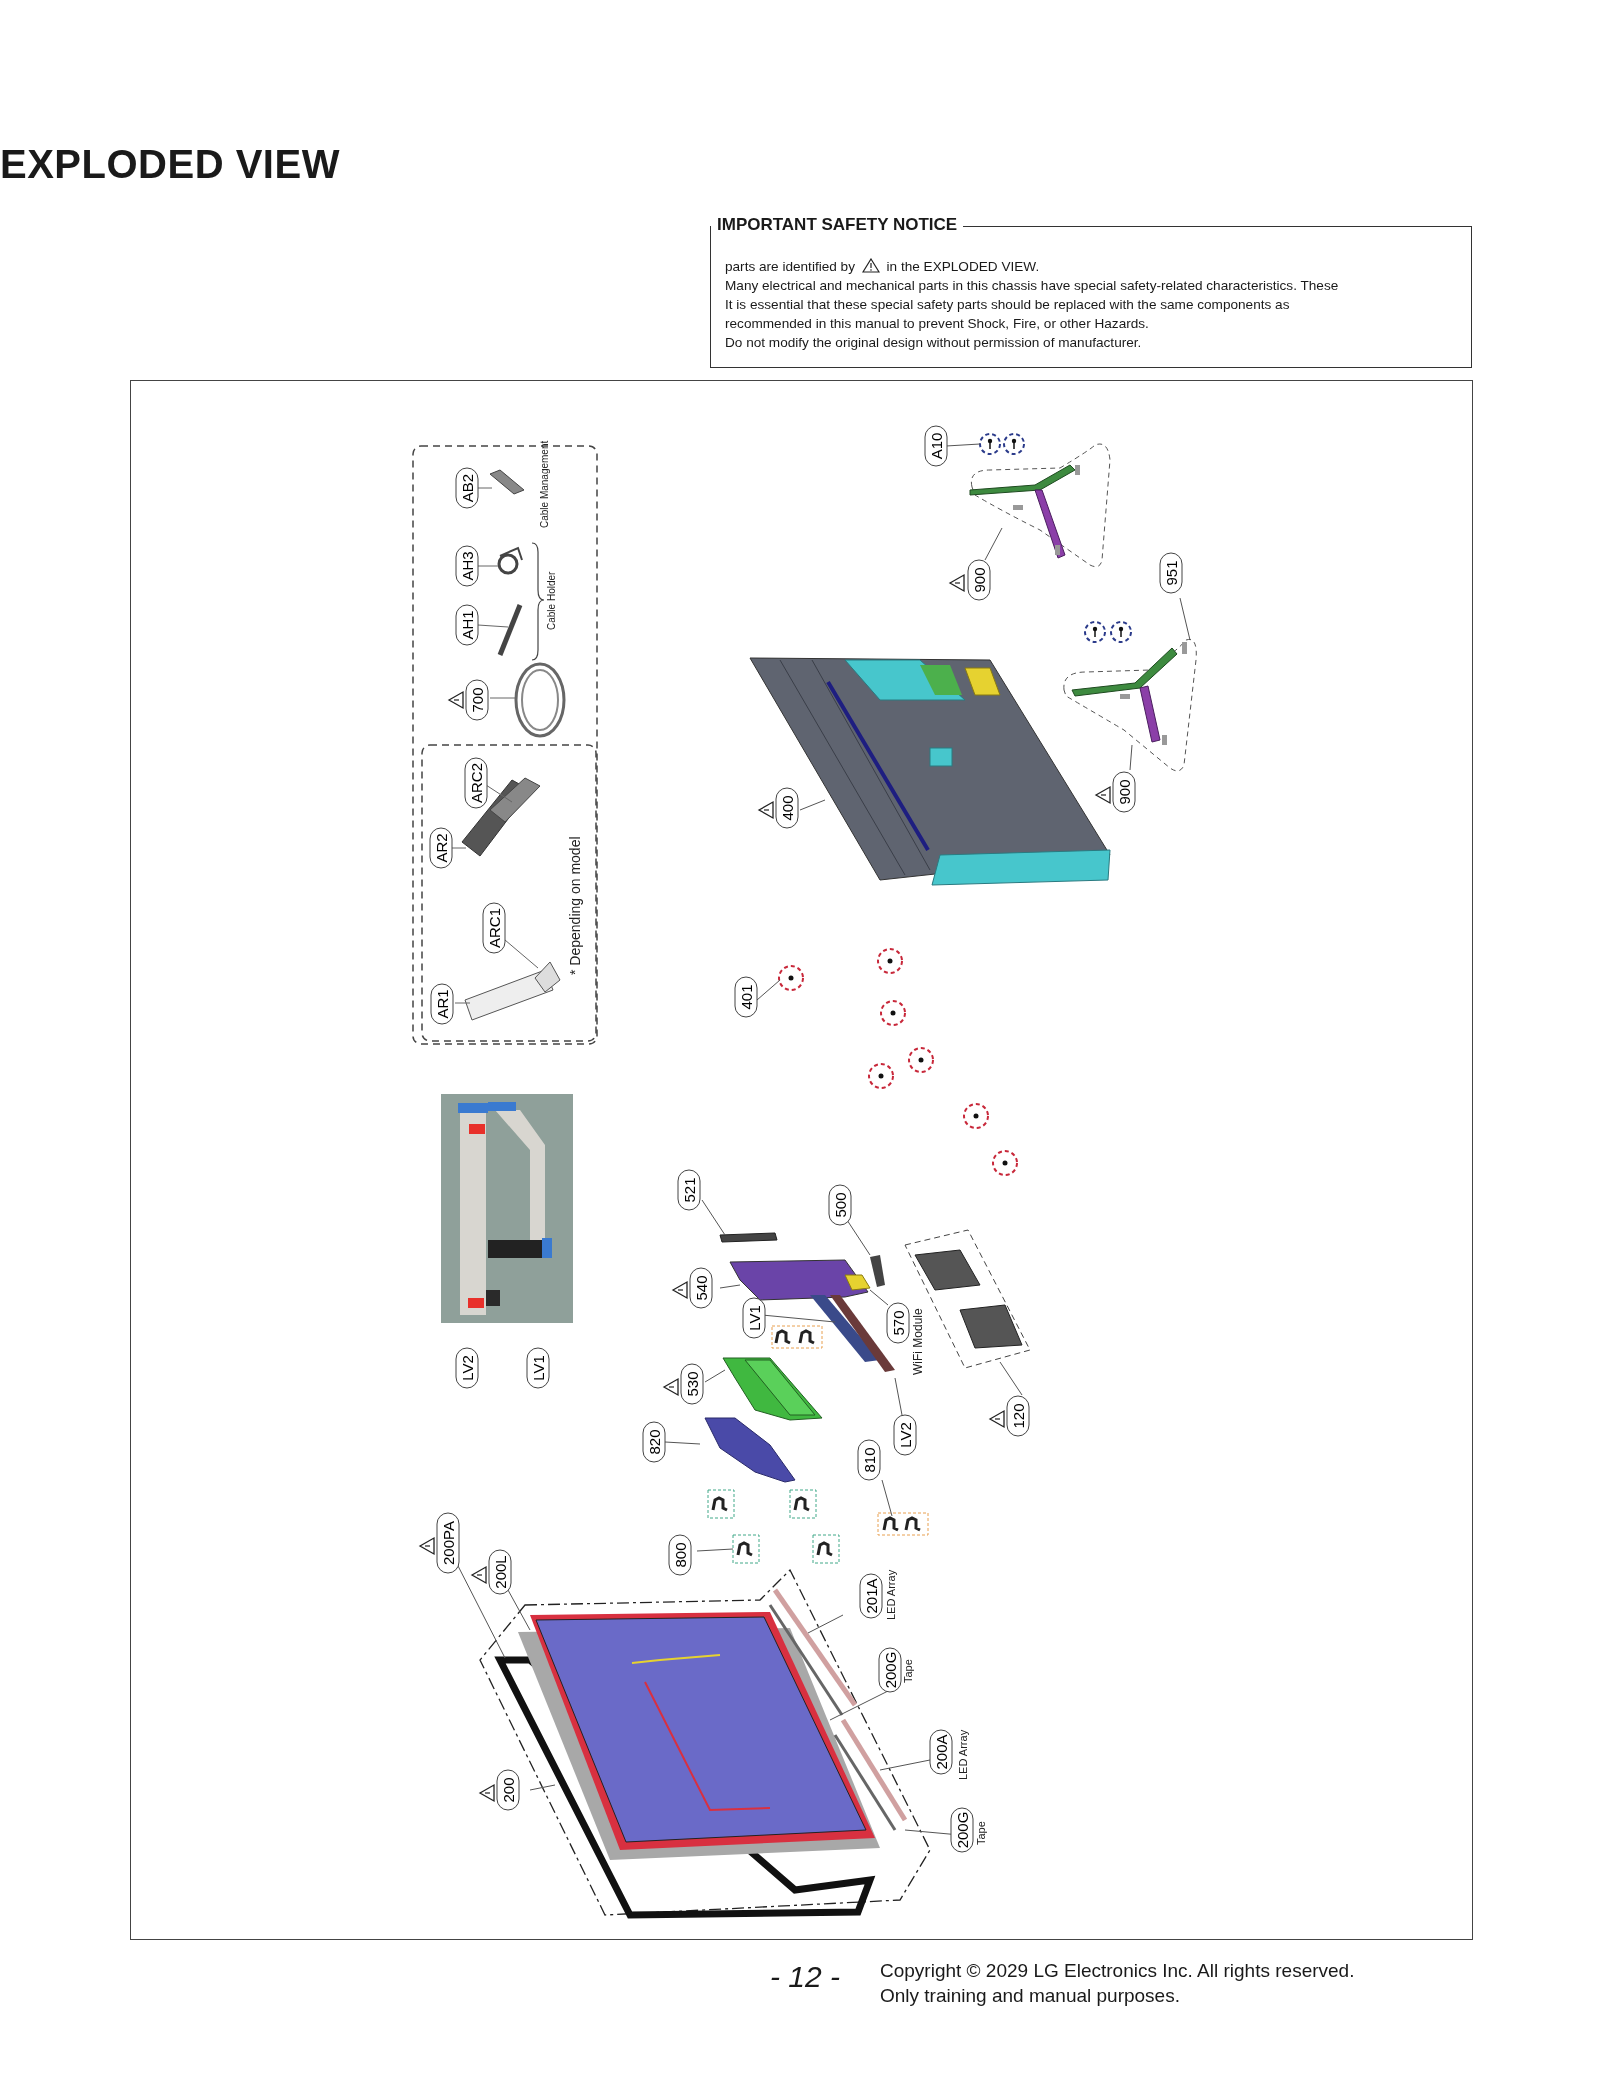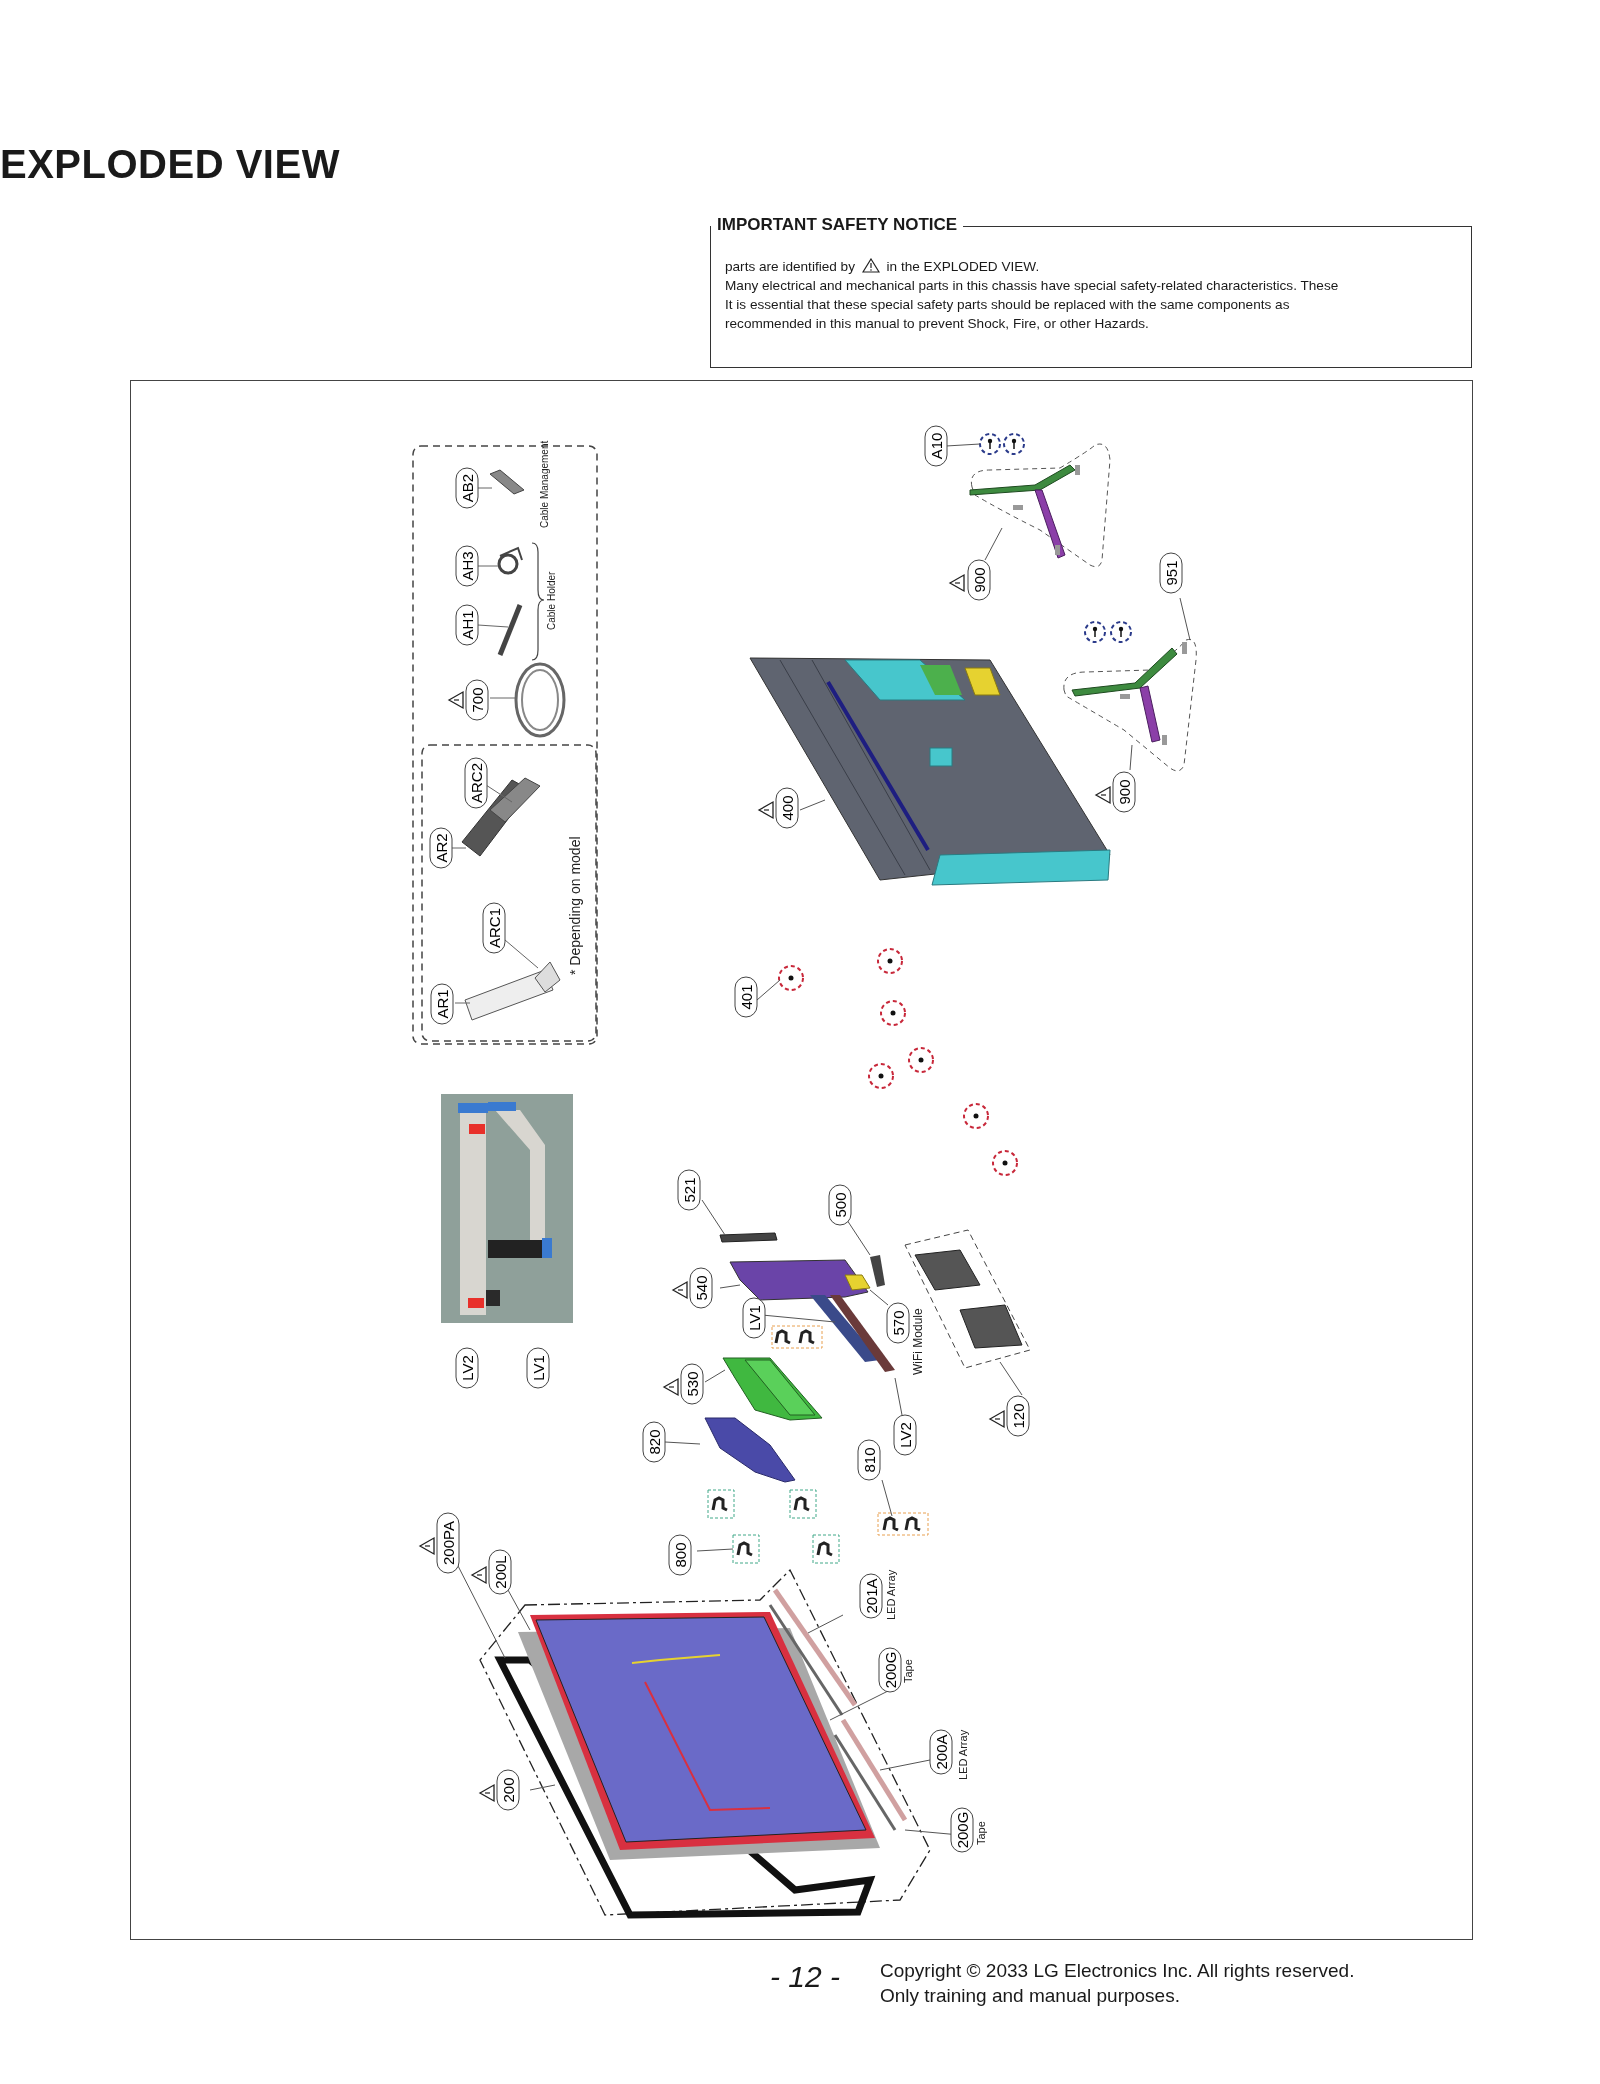--- a/index.html
+++ b/index.html
@@ -27,20 +27,21 @@
     <p><span>parts are identified by</span>
       <svg width="18" height="15" viewBox="0 0 18 15" style="vertical-align:-2px;margin:0 3px">
           <polygon points="9,1 17,14 1,14" fill="none" stroke="#222" stroke-width="1.2"></polygon>
           <line x1="9" y1="5" x2="9" y2="10" stroke="#222" stroke-width="1.2"></line>
           <circle cx="9" cy="12" r="0.8" fill="#222"></circle>
         </svg>
       <span>in the EXPLODED VIEW.</span></p>
     <p>Many electrical and mechanical parts in this chassis have special safety-related characteristics. These</p>
     <p>It is essential that these special safety parts should be replaced with the same components as</p>
     <p>recommended in this manual to prevent Shock, Fire, or other Hazards.</p>
+    <p>Do not modify the original design without permission of manufacturer.</p>
   </div>
 </div>
 
 <div class="frame"></div>
 
 <svg class="diagram" width="1600" height="2084" viewBox="0 0 1600 2084">
   <defs>
     <g id="warn">
       <polygon points="0,-8 8,6 -8,6" fill="none" stroke="#222" stroke-width="1.3"></polygon>
       <line x1="0" y1="-3" x2="0" y2="2" stroke="#222" stroke-width="1.2"></line>
@@ -400,15 +401,15 @@
     <g transform="translate(508,1790) rotate(-90)">
         <rect x="-20" y="-11" width="40" height="22" rx="11" fill="#fff" stroke="#444"></rect>
         <text text-anchor="middle" y="6" font-size="15">200</text>
       </g>
     <use href="#warn" transform="translate(488,1793) rotate(-90)"></use>
   </g>
 </svg>
 
 <div class="footer-page">- 12 -</div>
 <div class="footer-copy">
-  <div>Copyright © 2033 LG Electronics Inc. All rights reserved.</div>
+  <div>Copyright © 2029 LG Electronics Inc. All rights reserved.</div>
   <div>Only training and manual purposes.</div>
 </div>
 
 </body></html>

